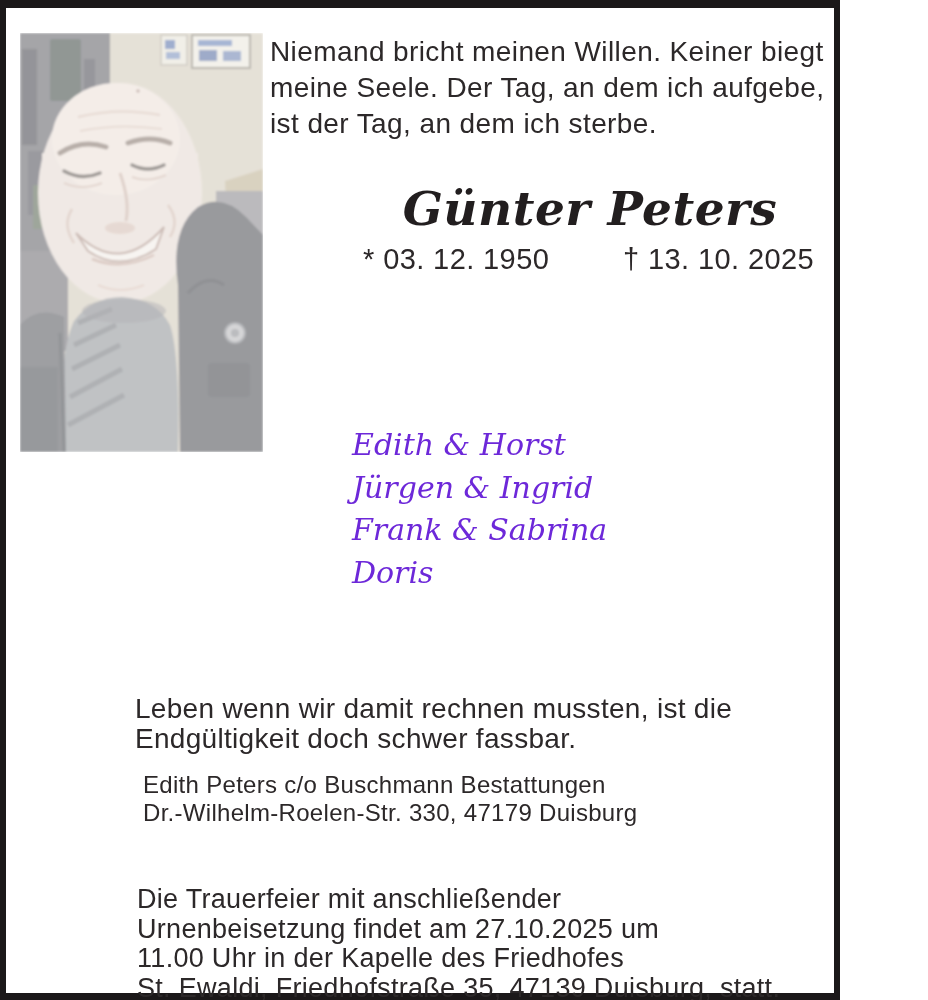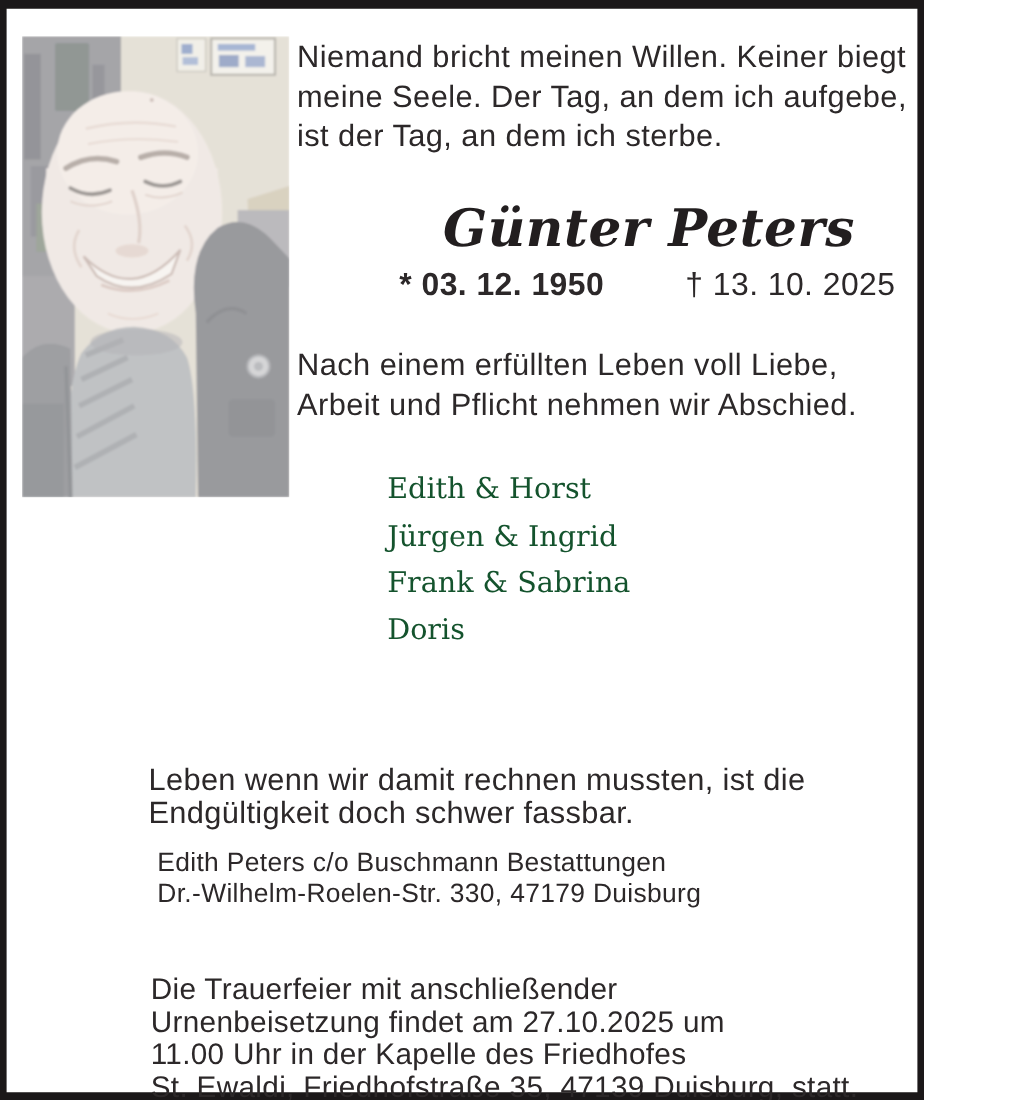--- a/index.html
+++ b/index.html
@@ -16,27 +16,27 @@
     left:20px;top:33px;width:243px;height:419px;
     filter:blur(0.5px) saturate(0.85);
   }
   .quote{left:270px;top:34px;width:650px;font-size:28px;line-height:36px;letter-spacing:0.4px;}
   .name{
     left:250px;top:182px;width:680px;text-align:center;
     font-family:"DejaVu Serif",serif;font-style:italic;font-weight:bold;
     font-size:47px;line-height:54px;color:#221e1f;letter-spacing:0.5px;
   }
   .date{top:243px;font-size:29px;letter-spacing:0.4px;white-space:nowrap;}
-  .date-birth{left:363px;font-weight:bold;}
+  .date-birth{left:363px;}
   .date-death{left:623px;}
   .farewell{left:270px;top:314px;width:650px;font-size:28px;line-height:36px;letter-spacing:0.4px;}
   .mourners{
     left:352px;top:424px;width:520px;
-    font-family:"DejaVu Serif",serif;
-    font-size:26px;line-height:42.5px;color:#14532d;
+    font-family:"DejaVu Serif",serif;font-style:italic;
+    font-size:30px;line-height:42.5px;color:#6d28d9;
   }
   .condolence{left:135px;top:694px;width:720px;font-size:28px;line-height:30px;letter-spacing:0.3px;}
   .contact{left:143px;top:771px;width:700px;font-size:24px;line-height:28px;letter-spacing:0.3px;}
   .service{left:137px;top:841px;width:760px;font-size:27px;line-height:29.5px;letter-spacing:0.3px;margin-top:44px;}
   .line{white-space:nowrap;}
 </style>
 </head>
 <body>
 
 <div class="page">
@@ -124,24 +124,20 @@
     <div class="line">Niemand bricht meinen Willen. Keiner biegt</div>
     <div class="line">meine Seele. Der Tag, an dem ich aufgebe,</div>
     <div class="line">ist der Tag, an dem ich sterbe.</div>
   </div>
 
   <div class="abs name">Günter Peters</div>
 
   <div class="abs date date-birth">* 03. 12. 1950</div>
   <div class="abs date date-death">† 13. 10. 2025</div>
 
-  <div class="abs farewell">
-    <div class="line">Nach einem erfüllten Leben voll Liebe,</div>
-    <div class="line">Arbeit und Pflicht nehmen wir Abschied.</div>
-  </div>
 
   <div class="abs mourners">
     <div class="line">Edith &amp; Horst</div>
     <div class="line">Jürgen &amp; Ingrid</div>
     <div class="line">Frank &amp; Sabrina</div>
     <div class="line">Doris</div>
   </div>
 
   <div class="abs condolence">
     <div class="line">Leben wenn wir damit rechnen mussten, ist die</div>

